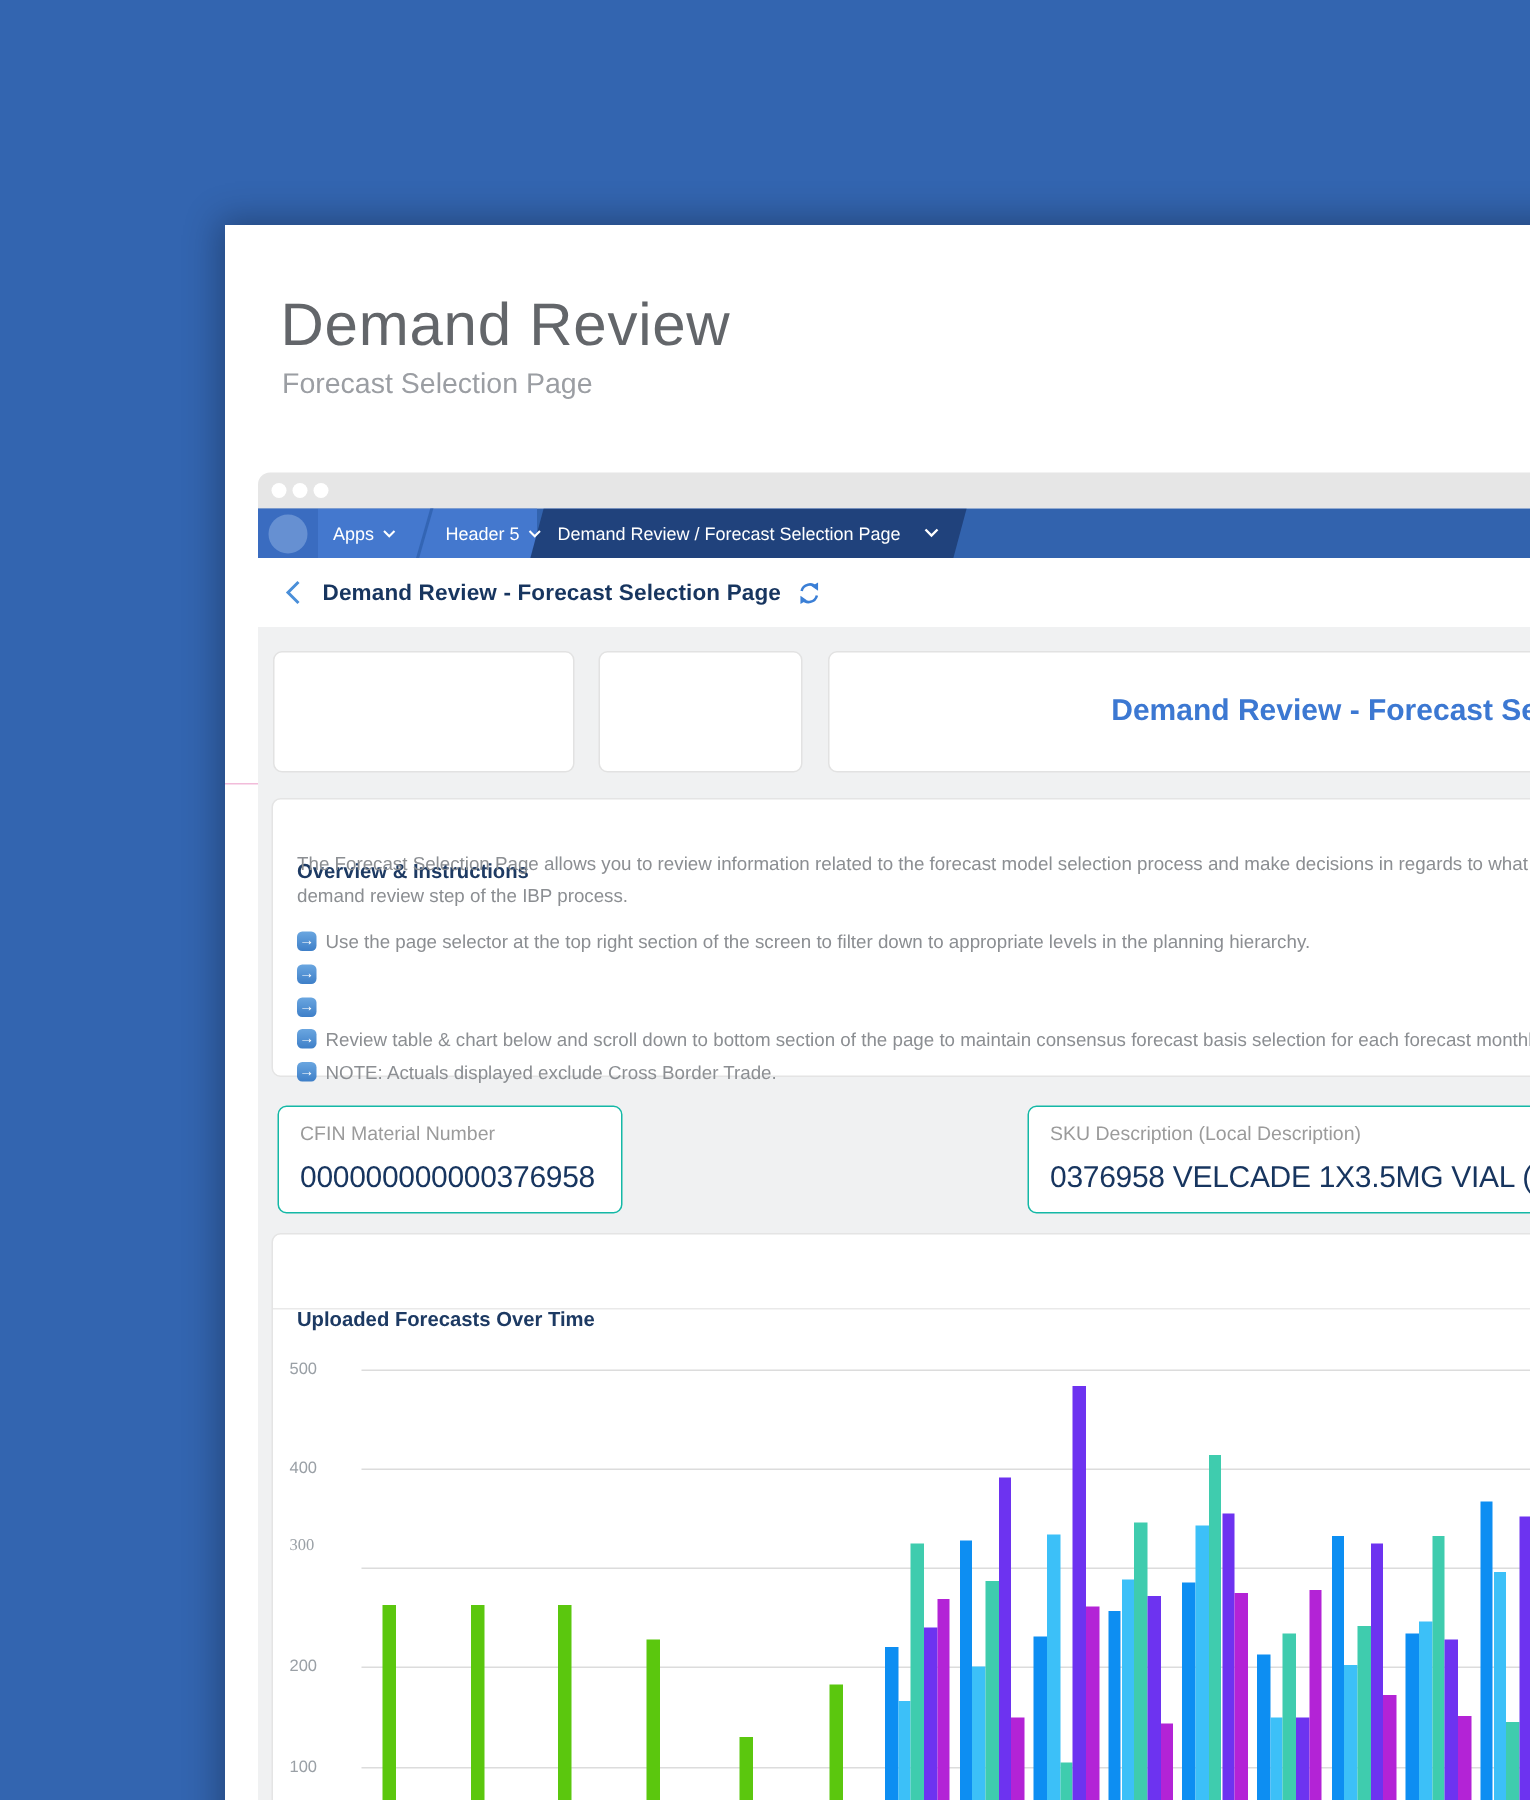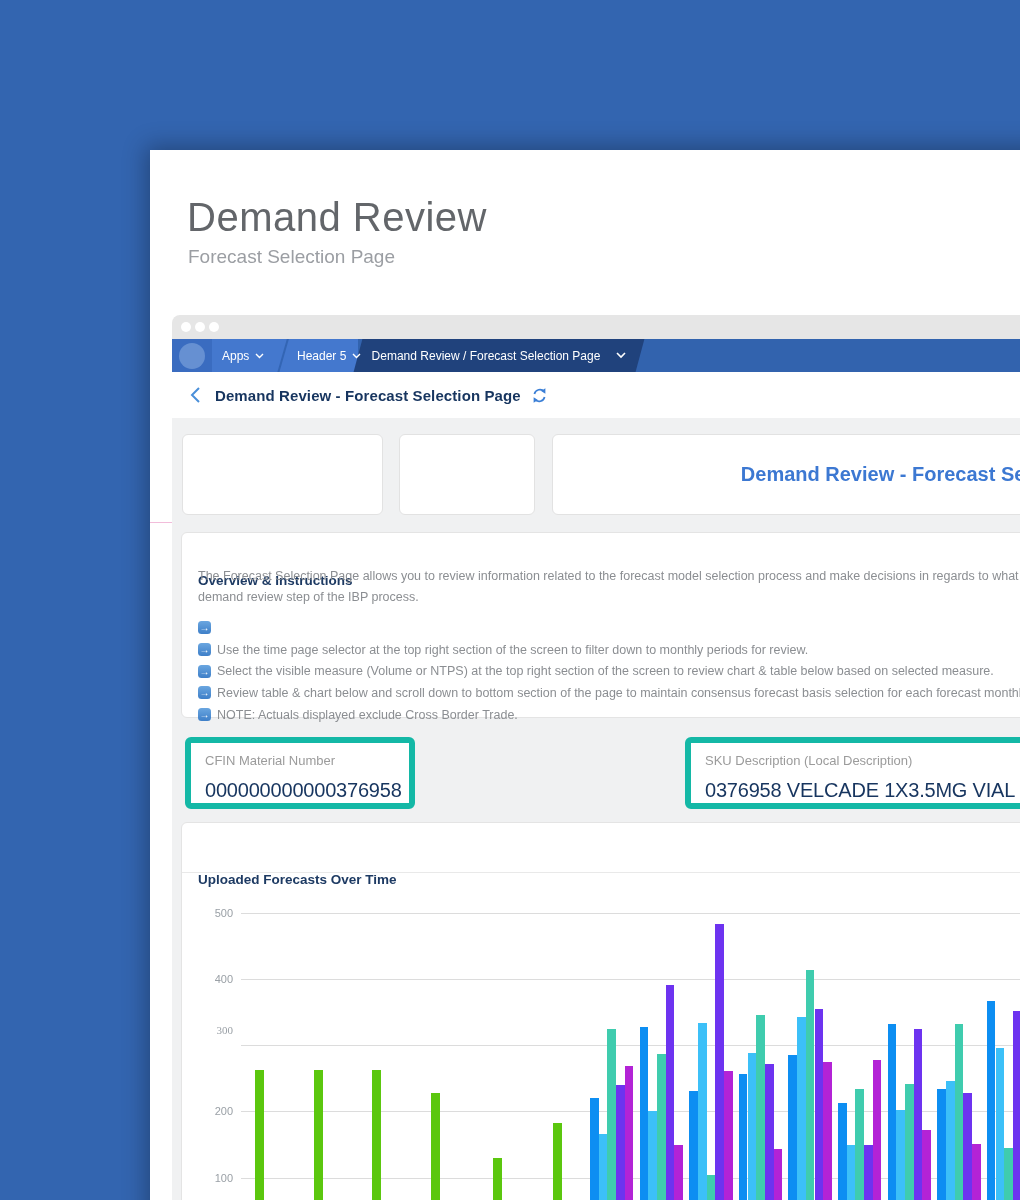--- a/index.html
+++ b/index.html
@@ -37,29 +37,29 @@
   .panel-title{position:absolute;left:16px;font-size:13.5px;font-weight:700;color:#1d3a63;white-space:nowrap;margin-top:28px;}
   .para{position:absolute;left:16px;top:33px;right:0;font-size:12.5px;color:#8b8e92;line-height:21px;
         white-space:nowrap;overflow:hidden;}
   .bullets{position:absolute;left:16px;top:84px;right:0;}
   .bullet{display:flex;align-items:center;gap:6px;height:21.7px;white-space:nowrap;overflow:hidden;}
   .bullet-icon{flex:0 0 13px;width:13px;height:13px;border-radius:3.5px;
                background:linear-gradient(#6aa6e0,#3e7fc8);color:#fff;font-size:10px;font-weight:700;
                display:flex;align-items:center;justify-content:center;line-height:13px;}
   .bullet-text{font-size:12.5px;color:#8b8e92;}
   
-  .card{position:absolute;top:319px;height:72px;background:#fff;border:6px solid #14b8a6;border-radius:6px;
+  .card{position:absolute;top:319px;height:72px;background:#fff;border:1px solid #14b8a6;border-radius:6px;
         padding:10px 14px;overflow:hidden;}
   .card-label{font-size:13px;color:#9b9b9b;white-space:nowrap;}
   .card-value{position:absolute;left:14px;top:36px;color:#17355f;white-space:nowrap;letter-spacing:-.2px;}
   
   .chart-panel{top:404px;height:430px;}
   .chart-divider{position:absolute;left:0;top:49px;width:100%;height:1px;background:#e9e9e9;}
   .gridline{position:absolute;left:59px;width:1086px;height:1px;background:#dcdcdc;}
-  .ytick{position:absolute;left:11px;width:40px;text-align:right;font-size:11px;color:#9aa0a6;line-height:14px;}
+  .ytick{position:absolute;left:11px;width:40px;text-align:left;font-size:11px;color:#9aa0a6;line-height:14px;}
   .bar{position:absolute;}
 </style>
 </head>
 <body>
 
 <div class="stage">
   <div class="canvas">
 
     <div class="doc-title">Demand Review</div>
     <div class="doc-subtitle">Forecast Selection Page</div>
@@ -127,28 +127,27 @@
 
         <div class="panel" style="top:114px;height:186px;">
           <div class="panel-title" style="top:12px;">Overview &amp; Instructions</div>
           <div class="para">
             <div>The Forecast Selection Page allows you to review information related to the forecast model selection process and make decisions in regards to what forecas</div>
             <div>demand review step of the IBP process.</div>
           </div>
           <div class="bullets">
             <div class="bullet">
               <span class="bullet-icon">→</span>
-            </div>
-            <div class="bullet">
-              <span class="bullet-icon">→</span>
-              <span class="bullet-text">Use the time page selector at the top right section of the screen to filter down to monthly periods for review.</span>
-            </div>
-            <div class="bullet">
-              <span class="bullet-icon">→</span>
-              <span class="bullet-text">Select the visible measure (Volume or NTPS) at the top right section of the screen to review chart &amp; table below based on selected measure.</span>
+              <span class="bullet-text">Use the page selector at the top right section of the screen to filter down to appropriate levels in the planning hierarchy.</span>
+            </div>
+            <div class="bullet">
+              <span class="bullet-icon">→</span>
+            </div>
+            <div class="bullet">
+              <span class="bullet-icon">→</span>
             </div>
             <div class="bullet">
               <span class="bullet-icon">→</span>
               <span class="bullet-text">Review table &amp; chart below and scroll down to bottom section of the page to maintain consensus forecast basis selection for each forecast monthly perio</span>
             </div>
             <div class="bullet">
               <span class="bullet-icon">→</span>
               <span class="bullet-text">NOTE: Actuals displayed exclude Cross Border Trade.</span>
             </div>
           </div>

